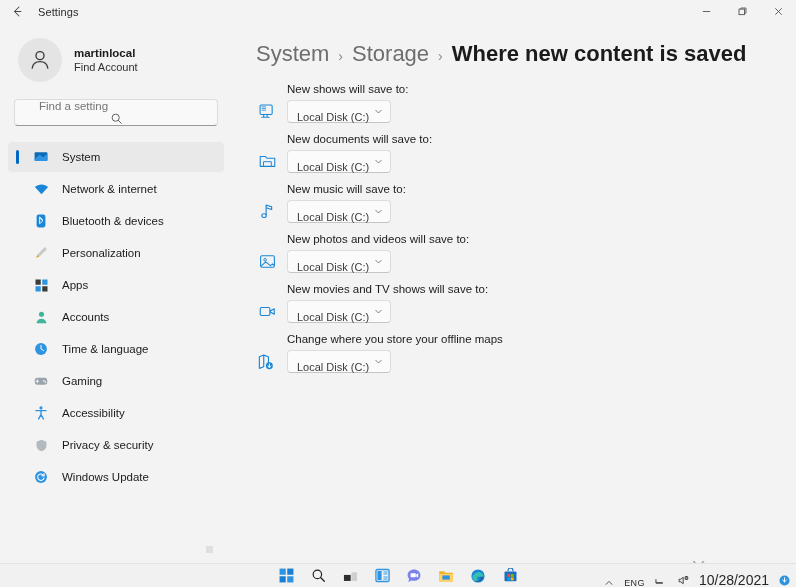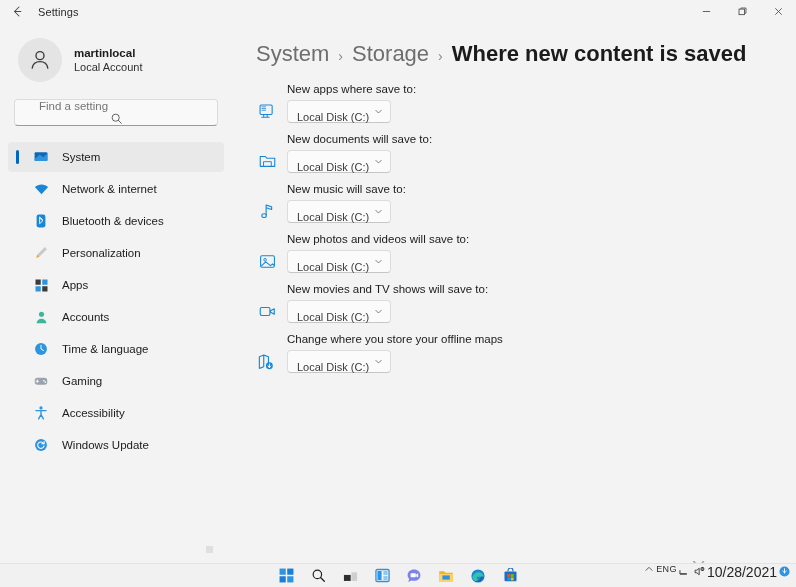--- a/index.html
+++ b/index.html
@@ -163,21 +163,21 @@
     border-top: 1px solid #e3e3e3;
     display: flex; align-items: center; justify-content: center;
   }
   .tb-icons { display: flex; align-items: center; gap: 12px; }
   .tb-ic {
     width: 20px; height: 20px;
     display: flex; align-items: center; justify-content: center;
   }
   .tray {
     position: absolute; right: 4px; top: 0; height: 24px;
-    display: flex; align-items: flex-start; gap: 0;
+    display: flex; align-items: flex-end; gap: 8px;
     font-size: 9.5px; color: #303030;
   }
   .tray-chev { color: #3a3a3a; display: flex; padding: 0 2px; }
   .tray-lang { font-size: 9px; letter-spacing: .4px; color: #2b2b2b; }
   .tray-ic { width: 15px; height: 15px; display: flex; align-items: center; justify-content: center; }
   .tray-clock { font-size: 14px; color: #262626; white-space: nowrap; }
 
   .watermark {
     position: absolute; right: 8px; bottom: 8px;
     font-size: 19px;
@@ -228,21 +228,21 @@
 
     <div class="profile">
       <div class="avatar">
         <svg width="26" height="26" viewBox="0 0 24 24">
           <circle cx="12" cy="8" r="3.7" fill="none" stroke="#3a3a3a" stroke-width="1.25"></circle>
           <path d="M4.8 19.5c.6-4 3.6-6 7.2-6s6.6 2 7.2 6" fill="none" stroke="#3a3a3a" stroke-width="1.25" stroke-linecap="round"></path>
         </svg>
       </div>
       <div class="profile-text">
         <div class="profile-name">martinlocal</div>
-        <div class="profile-sub">Local Account</div>
+        <div class="profile-sub">Find Account</div>
       </div>
     </div>
 
     <div class="searchbox">
       <input type="text" placeholder="Find a setting" style="">
       <span class="search-ic">
         <svg width="13" height="13" viewBox="0 0 16 16">
           <circle cx="7" cy="7" r="4.4" fill="none" stroke="currentColor" stroke-width="1.05"></circle>
           <path d="M10.3 10.3 14 14" stroke="currentColor" stroke-width="1.05" fill="none" stroke-linecap="round"></path>
         </svg>
@@ -337,20 +337,28 @@
       <div class="navitem">
         <span class="nav-ic">
           <svg width="16" height="16" viewBox="0 0 20 20">
             <circle cx="10" cy="3.6" r="2" fill="#2e93e0"></circle>
             <path d="M3.6 7h12.8M10 7v5m0 0-3 5.4M10 12l3 5.4" stroke="#2e93e0" stroke-width="1.7" fill="none" stroke-linecap="round"></path>
           </svg>
         </span>
         <span class="nav-label">Accessibility</span>
       </div>
 
+      <div class="navitem">
+        <span class="nav-ic">
+          <svg width="15" height="15" viewBox="0 0 20 20">
+            <path d="M10 2.2 16.6 5v5.2c0 3.6-2.8 6.6-6.6 7.6-3.8-1-6.6-4-6.6-7.6V5z" fill="#b4b9bd"></path>
+          </svg>
+        </span>
+        <span class="nav-label">Privacy &amp; security</span>
+      </div>
 
       <div class="navitem">
         <span class="nav-ic">
           <svg width="16" height="16" viewBox="0 0 20 20">
             <circle cx="10" cy="10" r="7.4" fill="#2e93e0"></circle>
             <path d="M13.4 8.4A4 4 0 1 0 13.8 11" fill="none" stroke="#fff" stroke-width="1.35" stroke-linecap="round"></path>
             <path d="M13.9 5.6v2.9h-2.9" fill="none" stroke="#fff" stroke-width="1.35" stroke-linecap="round" stroke-linejoin="round"></path>
           </svg>
         </span>
         <span class="nav-label">Windows Update</span>
@@ -370,21 +378,21 @@
       <span class="crumb-sep">›</span>
       <span class="crumb-link">Storage</span>
       <span class="crumb-sep">›</span>
       <span class="crumb-current">Where new content is saved</span>
     </div>
 
 
     <div class="rows">
 
       <div class="row">
-        <div class="row-label">New apps where save to:</div>
+        <div class="row-label">New shows will save to:</div>
         <div class="row-ctrl">
           <span class="row-ic">
             <svg width="19" height="19" viewBox="0 0 22 22">
               <rect x="2.4" y="3.4" width="14" height="11" rx="1.3" fill="none" stroke="#1a86d8" stroke-width="1.25"></rect>
               <path d="M4.6 5.6h4.2M4.6 7.6h4.2M4.6 9.6h4.2" stroke="#1a86d8" stroke-width=".9" stroke-linecap="round"></path>
               <path d="M6.6 14.4v2.2M10.6 14.4v2.2M4.4 17.6h8.4" stroke="#1a86d8" stroke-width="1.25" stroke-linecap="round"></path>
             </svg>
           </span>
           <div class="combo">
             <span class="combo-val">Local Disk (C:)</span>

